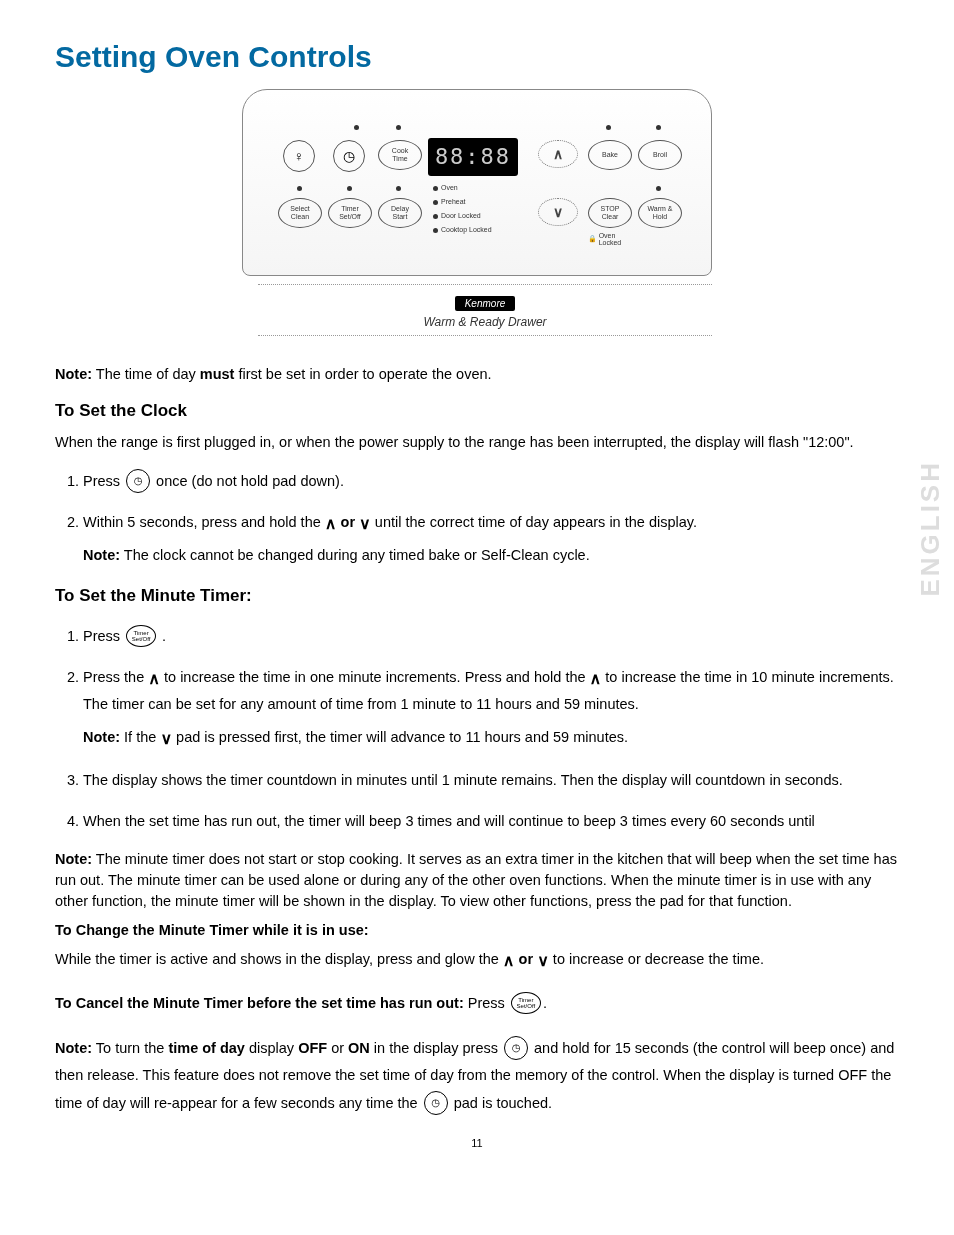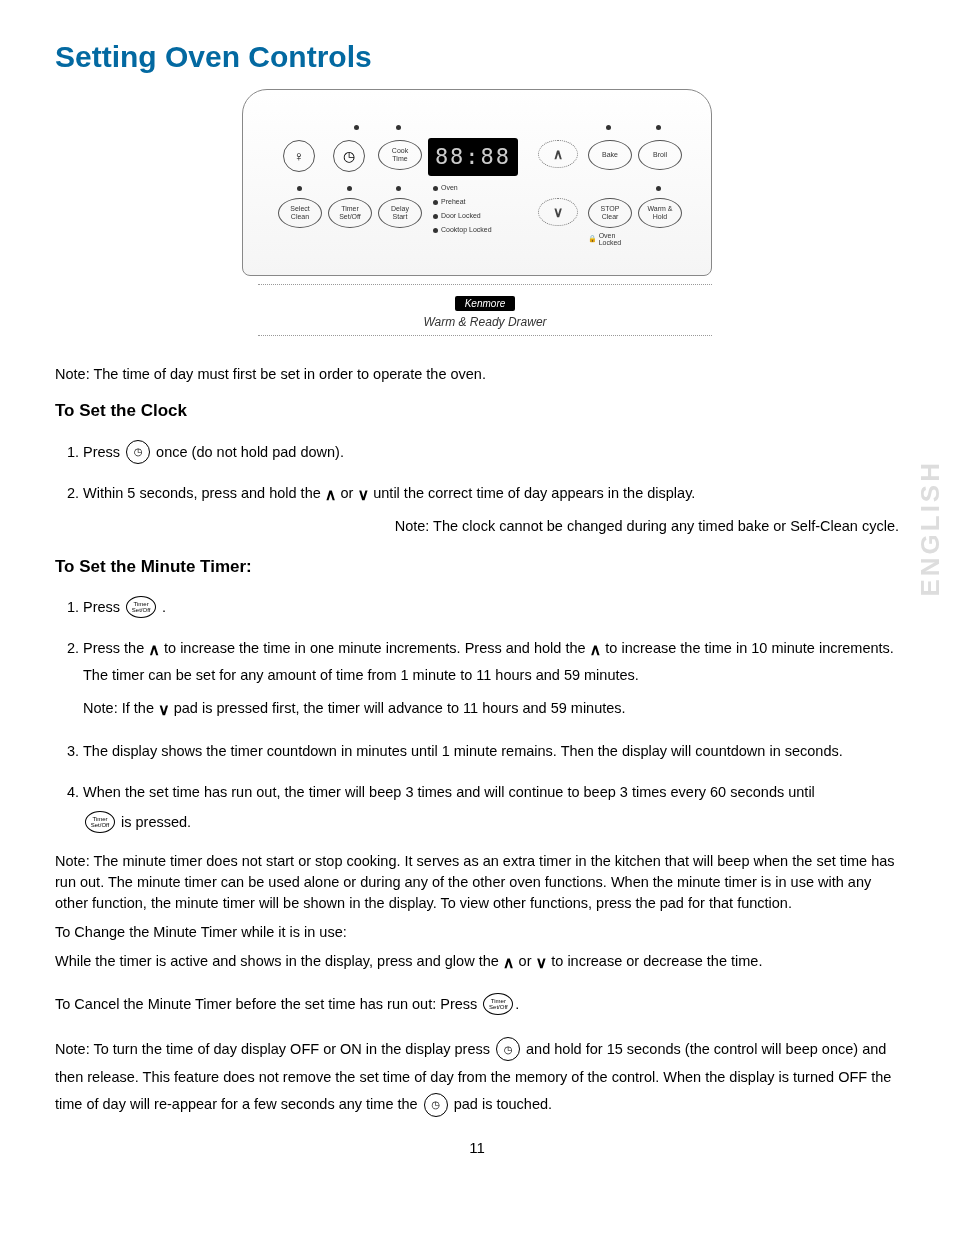--- a/index.html
+++ b/index.html
@@ -22,23 +22,23 @@
     .strip-line { border-top: 1px dotted #999; }
     
     .body-text { font-size: 14.5px; line-height: 1.45; }
     .body-text p { margin: 8px 0; }
     h2 { font-size: 17px; font-weight: bold; margin: 14px 0 4px 0; }
     ol { margin: 6px 0 10px 0; padding-left: 28px; }
     ol li { margin: 16px 0; line-height: 1.7; }
     .inline-btn { display: inline-flex; align-items: center; justify-content: center; width: 22px; height: 22px; border: 1.5px solid #000; border-radius: 50%; font-size: 10px; vertical-align: middle; margin: 0 2px; position: relative; top: -1px; }
     .inline-btn-wide { display: inline-flex; align-items: center; justify-content: center; width: 28px; height: 20px; border: 1.5px solid #000; border-radius: 50%; font-size: 6px; line-height: 1; vertical-align: middle; margin: 0 2px; flex-direction: column; text-align: center; position: relative; top: -1px; }
     .inline-arrow { font-weight: bold; font-size: 16px; vertical-align: middle; display: inline-block; }
-    .bold { font-weight: normal; }
+    .bold { font-weight: bold; }
     .sidetab { position: absolute; right: 8px; top: 460px; writing-mode: vertical-rl; transform: rotate(180deg); font-size: 26px; font-weight: bold; color: #ddd; letter-spacing: 3px; font-family: Arial; }
-    .pagenum { text-align: center; font-size: 15px; margin-top: 20px; }
+    .pagenum { text-align: center; font-size: 11px; margin-top: 20px; }
   </style>
 </head>
 <body>
 
 <div class="page">
   <h1>Setting Oven Controls</h1>
 
   <div class="panel-wrap">
     <div class="panel-img">
       <div class="cpanel">
@@ -114,49 +114,46 @@
       </div>
     </div>
   </div>
 
   <div class="body-text">
     <p>
       <span class="bold">Note:</span><span> The time of day </span><span class="bold">must</span><span> first be set in order to operate the oven.</span>
     </p>
 
     <h2>To Set the Clock</h2>
+    <p>When the range is first plugged in, or when the power supply to the range has been interrupted, the display will flash "12:00".</p>
     <ol>
       <li>
         <span>Press </span><span class="inline-btn">◷</span><span> once (do not hold pad down).</span>
       </li>
       <li>
         <span>Within 5 seconds, press and hold the </span><span class="inline-arrow">∧</span><span class="bold"> or </span><span class="inline-arrow">∨</span><span> until the correct time of day appears in the display.</span>
-        <div style="margin-top:6px;text-align:right;"><span class="bold">Note:</span><span> The clock cannot be changed during any timed bake or Self-Clean cycle.</span></div>
+        <div style="margin-top:6px;"><span class="bold">Note:</span><span> The clock cannot be changed during any timed bake or Self-Clean cycle.</span></div>
       </li>
     </ol>
 
     <h2>To Set the Minute Timer:</h2>
     <ol>
       <li>
         <span>Press </span><span class="inline-btn-wide">
             <span>Timer</span>
             <span>Set/Off</span>
           </span><span> .</span>
       </li>
       <li>
         <span>Press the </span><span class="inline-arrow">∧</span><span> to increase the time in one minute increments. Press and hold the </span><span class="inline-arrow">∧</span><span> to increase the time in 10 minute increments. The timer can be set for any amount of time from 1 minute to 11 hours and 59 minutes.</span>
         <div style="margin-top:8px;"><span class="bold">Note:</span><span> If the </span><span class="inline-arrow">∨</span><span> pad is pressed first, the timer will advance to 11 hours and 59 minutes.</span></div>
       </li>
       <li>The display shows the timer countdown in minutes until 1 minute remains. Then the display will countdown in seconds.</li>
       <li>
         <span>When the set time has run out, the timer will beep 3 times and will continue to beep 3 times every 60 seconds until </span>
-        <div style="margin-top:6px;"><span class="inline-btn-wide">
-              <span>Timer</span>
-              <span>Set/Off</span>
-            </span><span> is pressed.</span></div>
       </li>
     </ol>
 
 
     <p>
       <span class="bold">Note:</span><span> The minute timer does not start or stop cooking. It serves as an extra timer in the kitchen that will beep when the set time has run out. The minute timer can be used alone or during any of the other oven functions. When the minute timer is in use with any other function, the minute timer will be shown in the display. To view other functions, press the pad for that function.</span>
     </p>
 
     <p class="bold">To Change the Minute Timer while it is in use:</p>
     <p>

